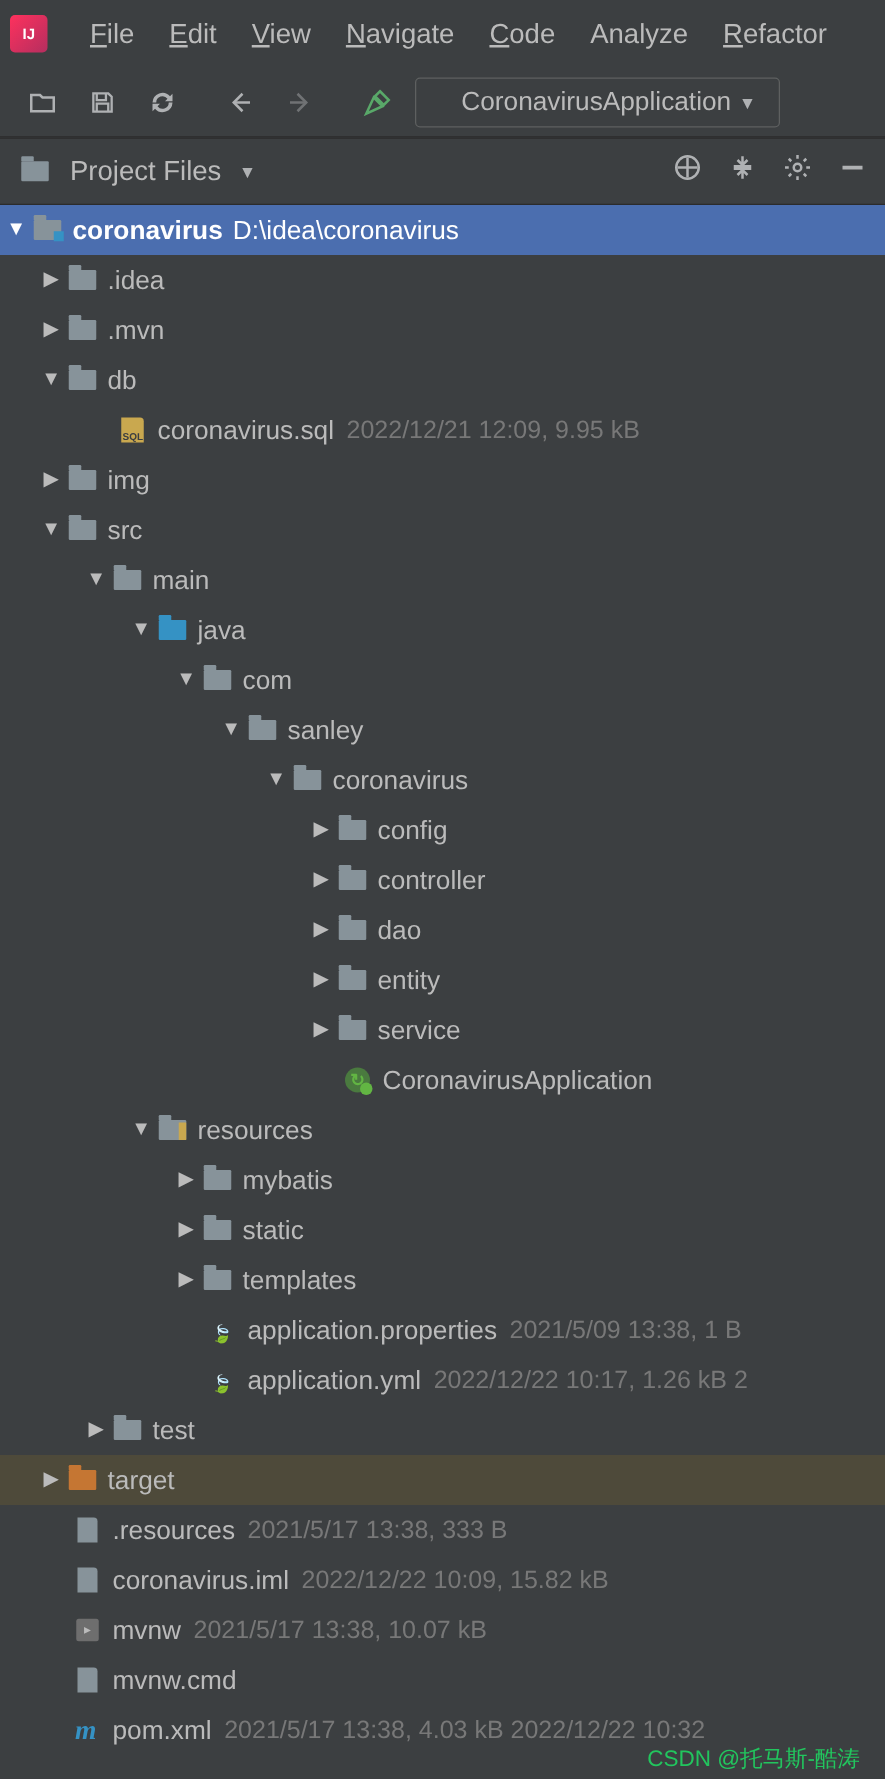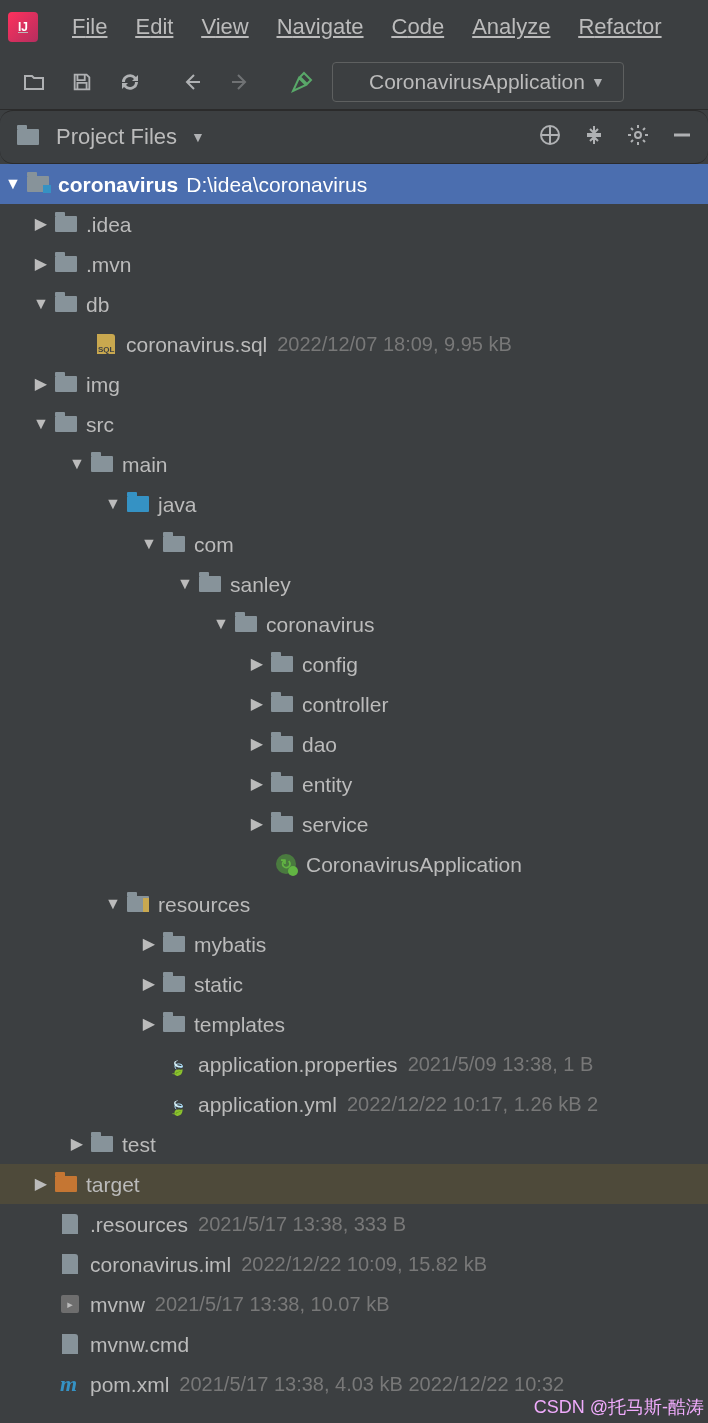--- a/index.html
+++ b/index.html
@@ -1,31 +1,31 @@
 <!DOCTYPE html>
 <html><head>
 <meta charset="utf-8">
 <style>
   * { margin: 0; padding: 0; box-sizing: border-box; font-family: "Segoe UI", Arial, sans-serif; }
   body { background: #3c3f41; color: #bbbbbb; font-size: 20px; width: 708px; height: 1423px; overflow: hidden; }
   
   
-  .menubar { display: flex; align-items: center; height: 54px; padding: 12px 8px; text-decoration: underline; }
+  .menubar { display: flex; align-items: center; height: 54px; padding: 12px 8px; }
   .app-icon { width: 30px; height: 30px; background: linear-gradient(135deg, #fe315d, #b52e5f); border-radius: 4px; margin-right: 20px; display:flex; align-items:center; justify-content:center; font-size:12px; font-weight:bold; color:#fff; }
   .menu-item { padding: 6px 14px; font-size: 22px; color: #bbbbbb; cursor: default; }
   .menu-item .ul { text-decoration: underline; }
   
   
   .toolbar { display: flex; align-items: center; height: 56px; padding: 0 10px; border-bottom: 1px solid #2b2b2b; }
   .tool-btn { width: 36px; height: 36px; margin: 0 6px; display:flex; align-items:center; justify-content:center; fill:#afb1b3; color:#afb1b3; }
   .tool-sep { width: 14px; }
   .run-config { flex: 0 0 auto; margin-left: 6px; height: 40px; border: 1px solid #5e6060; border-radius: 4px; display:flex; align-items:center; padding: 0 18px 0 36px; font-size: 21px; color:#bbbbbb; }
   
   
-  .twh { display:flex; align-items:center; height: 54px; border-top:1px solid #2b2b2b; border-bottom:1px solid #2b2b2b; background:#3c3f41; padding: 0 8px; border-radius: 13px; }
+  .twh { display:flex; align-items:center; height: 54px; border-top:1px solid #2b2b2b; border-bottom:1px solid #2b2b2b; background:#3c3f41; padding: 0 8px; }
   .twh-title { margin-left: 4px; font-size: 22px; color:#bbbbbb; display:flex; align-items:center; gap:8px;}
   .twh-right { margin-left: auto; display:flex; gap: 20px; padding-right: 6px;}
   .twh-right svg { width: 24px; height: 24px; fill:#afb1b3; color:#afb1b3;}
   
   
   .tree { font-size: 21px; line-height: 1.0; }
   .row { display:flex; align-items:center; height: 40px; white-space: nowrap; }
   .row.selected { background:#4b6eaf; color:#fff; }
   .row.hl { background:#4e4a3a; }
   .arrow { width: 18px; text-align:center; color:#bbbbbb; font-size: 16px; }
@@ -52,21 +52,21 @@
   .sh-icon { width:18px; height:18px; background:#6e6e6e; border-radius:2px; display:flex; align-items:center; justify-content:center; font-size:11px;}
   .name { color:#bbbbbb; }
   .row.selected .name { color:#fff; font-weight: 600;}
   .name.bold { font-weight:600; }
   .path { color:#8c8c8c; margin-left: 8px; }
   .row.selected .path { color:#ffffff; }
   .meta { color:#787878; margin-left: 10px; font-size: 20px;}
   
   .dd-arrow { margin-left: 6px; font-size: 14px; color:#afb1b3;}
   
-  .watermark { position: fixed; right: 4px; bottom: 4px; color:#f0abfc; font-size: 18px; }
+  .watermark { position: fixed; right: 20px; bottom: 4px; color:#22c55e; font-size: 18px; }
 </style>
 </head>
 <body>
 
 <div class="menubar">
   <div class="app-icon">IJ</div>
   <div class="menu-item"><span class="ul">F</span><span></span>ile</div>
   <div class="menu-item"><span class="ul">E</span>dit</div>
   <div class="menu-item"><span class="ul">V</span>iew</div>
   <div class="menu-item"><span class="ul">N</span>avigate</div>
@@ -180,21 +180,21 @@
       </span>
   <span class="name">db</span>
 </div>
 
 <div class="row">
   <span class="indent" style="width:90px"></span>
   <span class="icon">
         <span class="sql-icon"></span>
       </span>
   <span class="name">coronavirus.sql</span>
-  <span class="meta">2022/12/07 18:09, 9.95 kB</span>
+  <span class="meta">2022/12/21 12:09, 9.95 kB</span>
 </div>
 
 <div class="row">
   <span class="indent" style="width:32px"></span>
       <span class="arrow">▶</span>
   <span class="icon">
         <span class="folder"></span>
       </span>
   <span class="name">img</span>
 </div>

